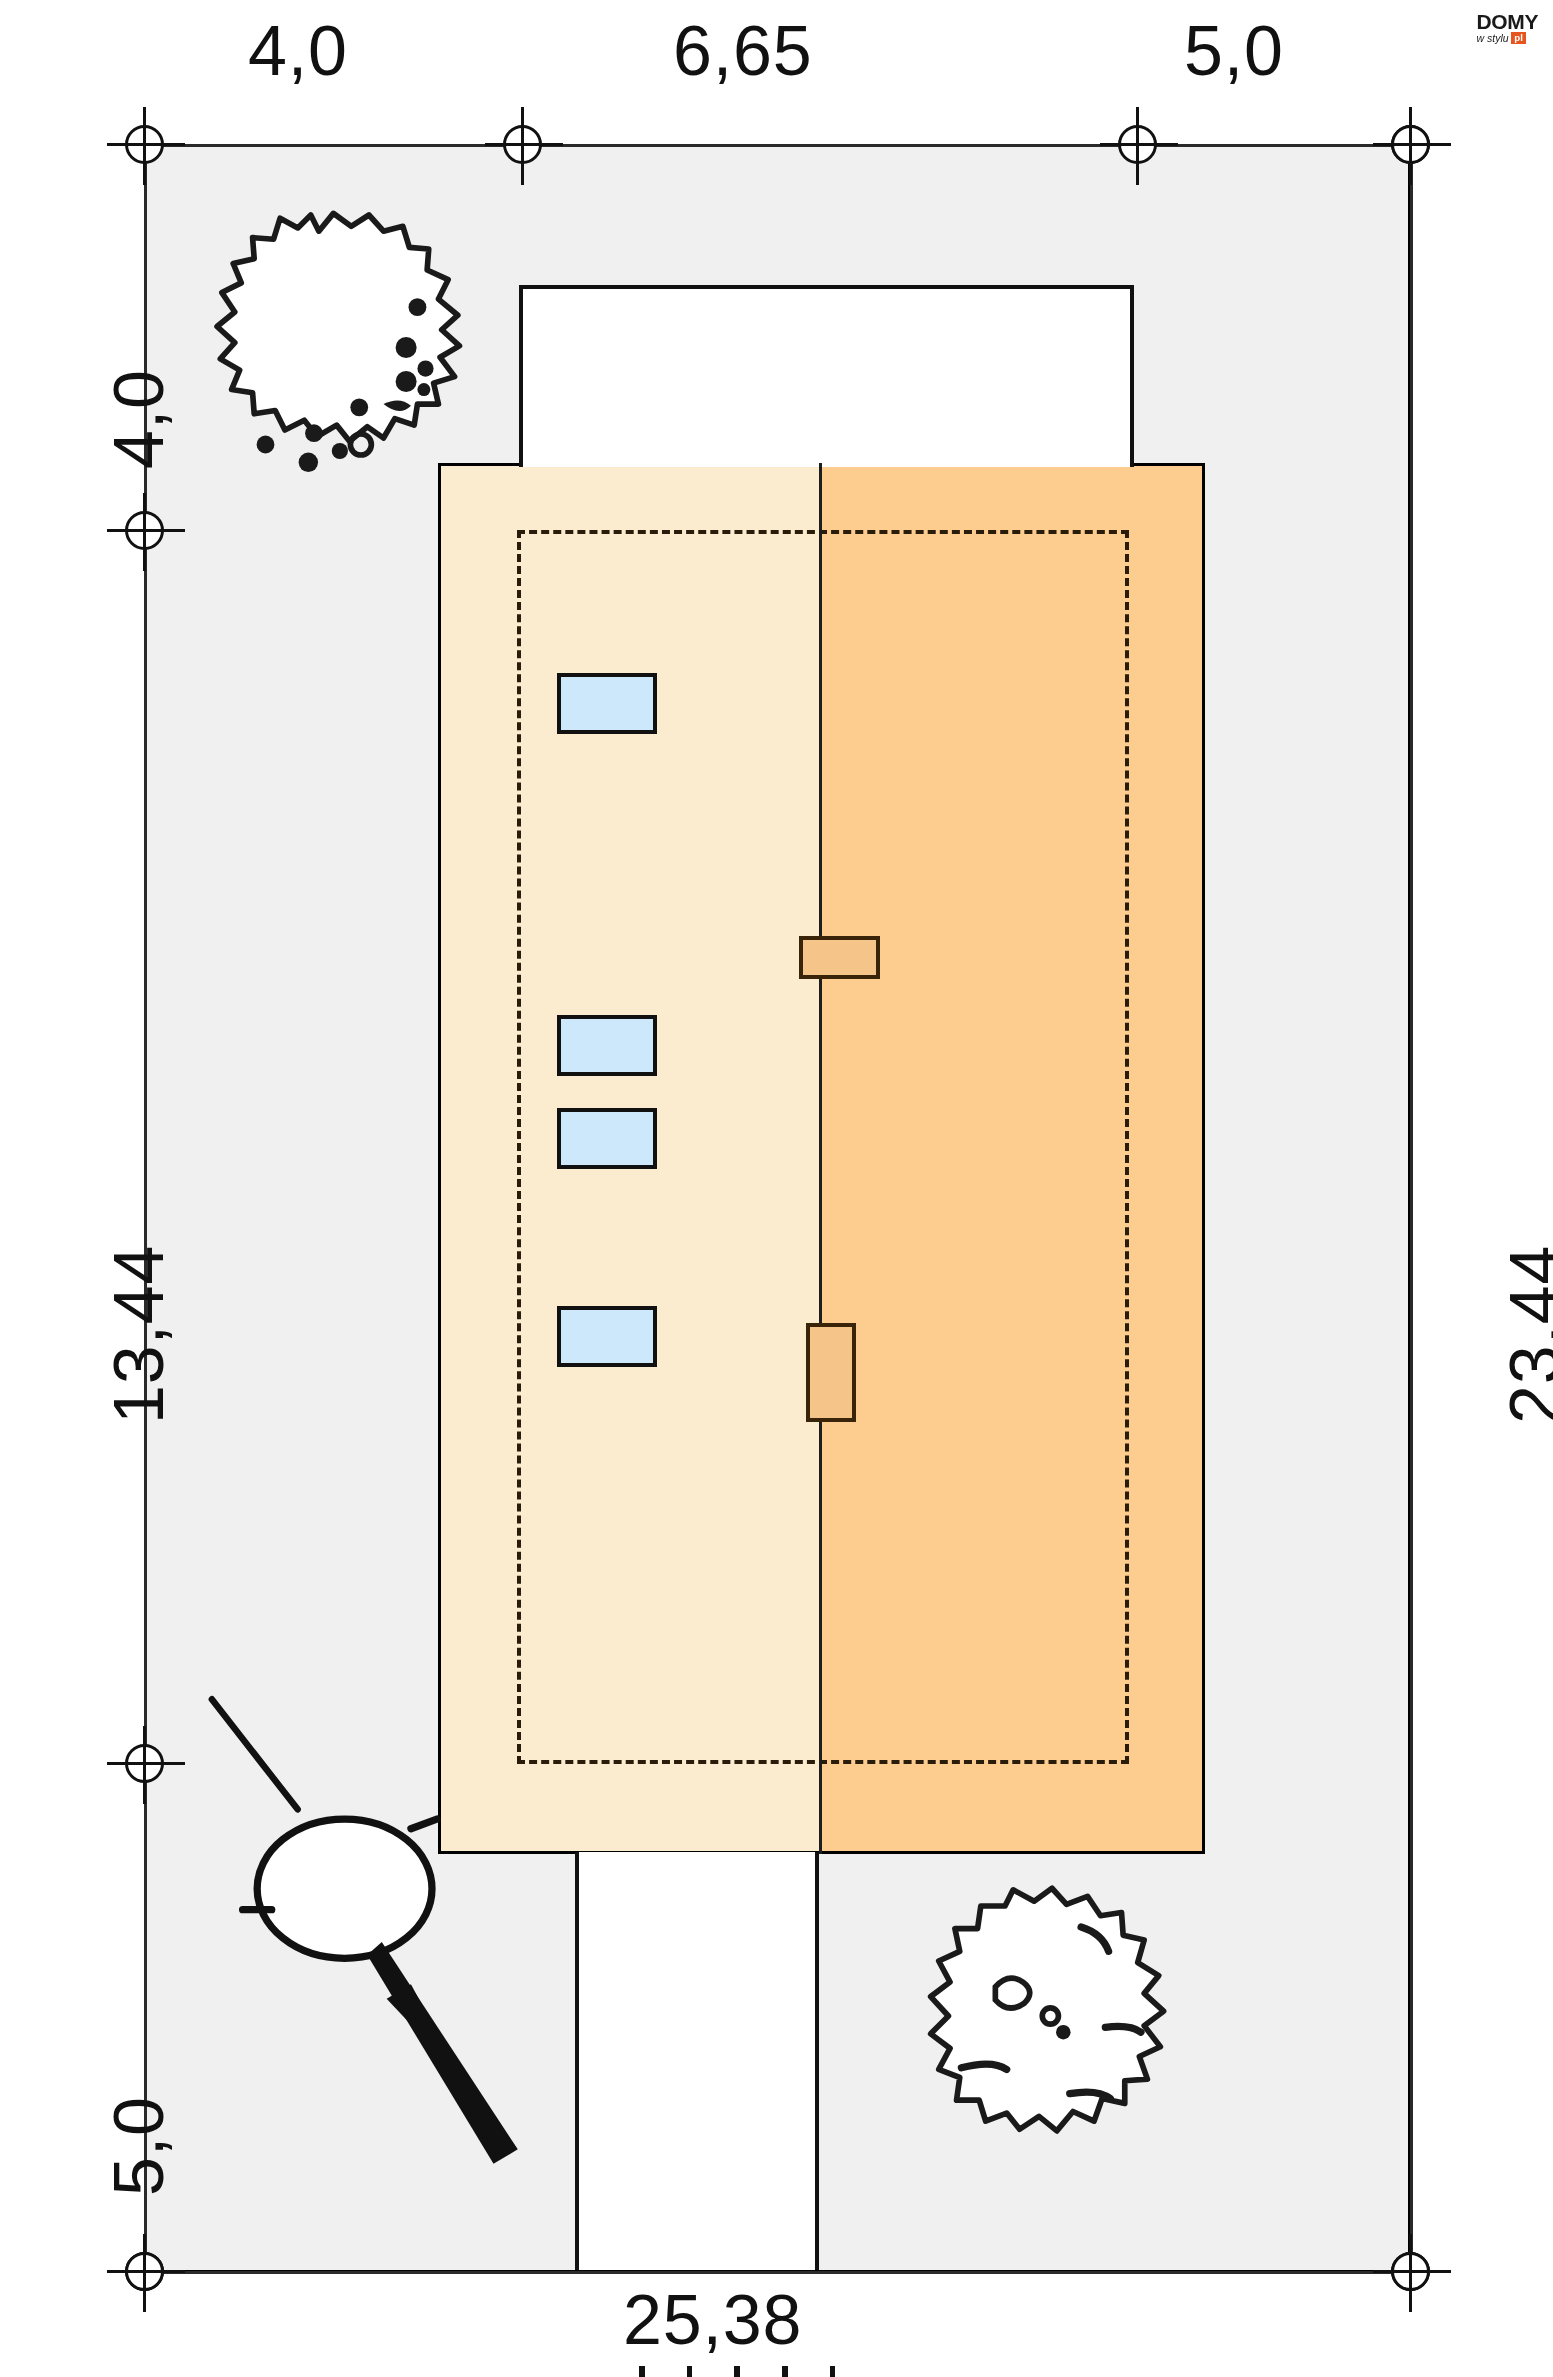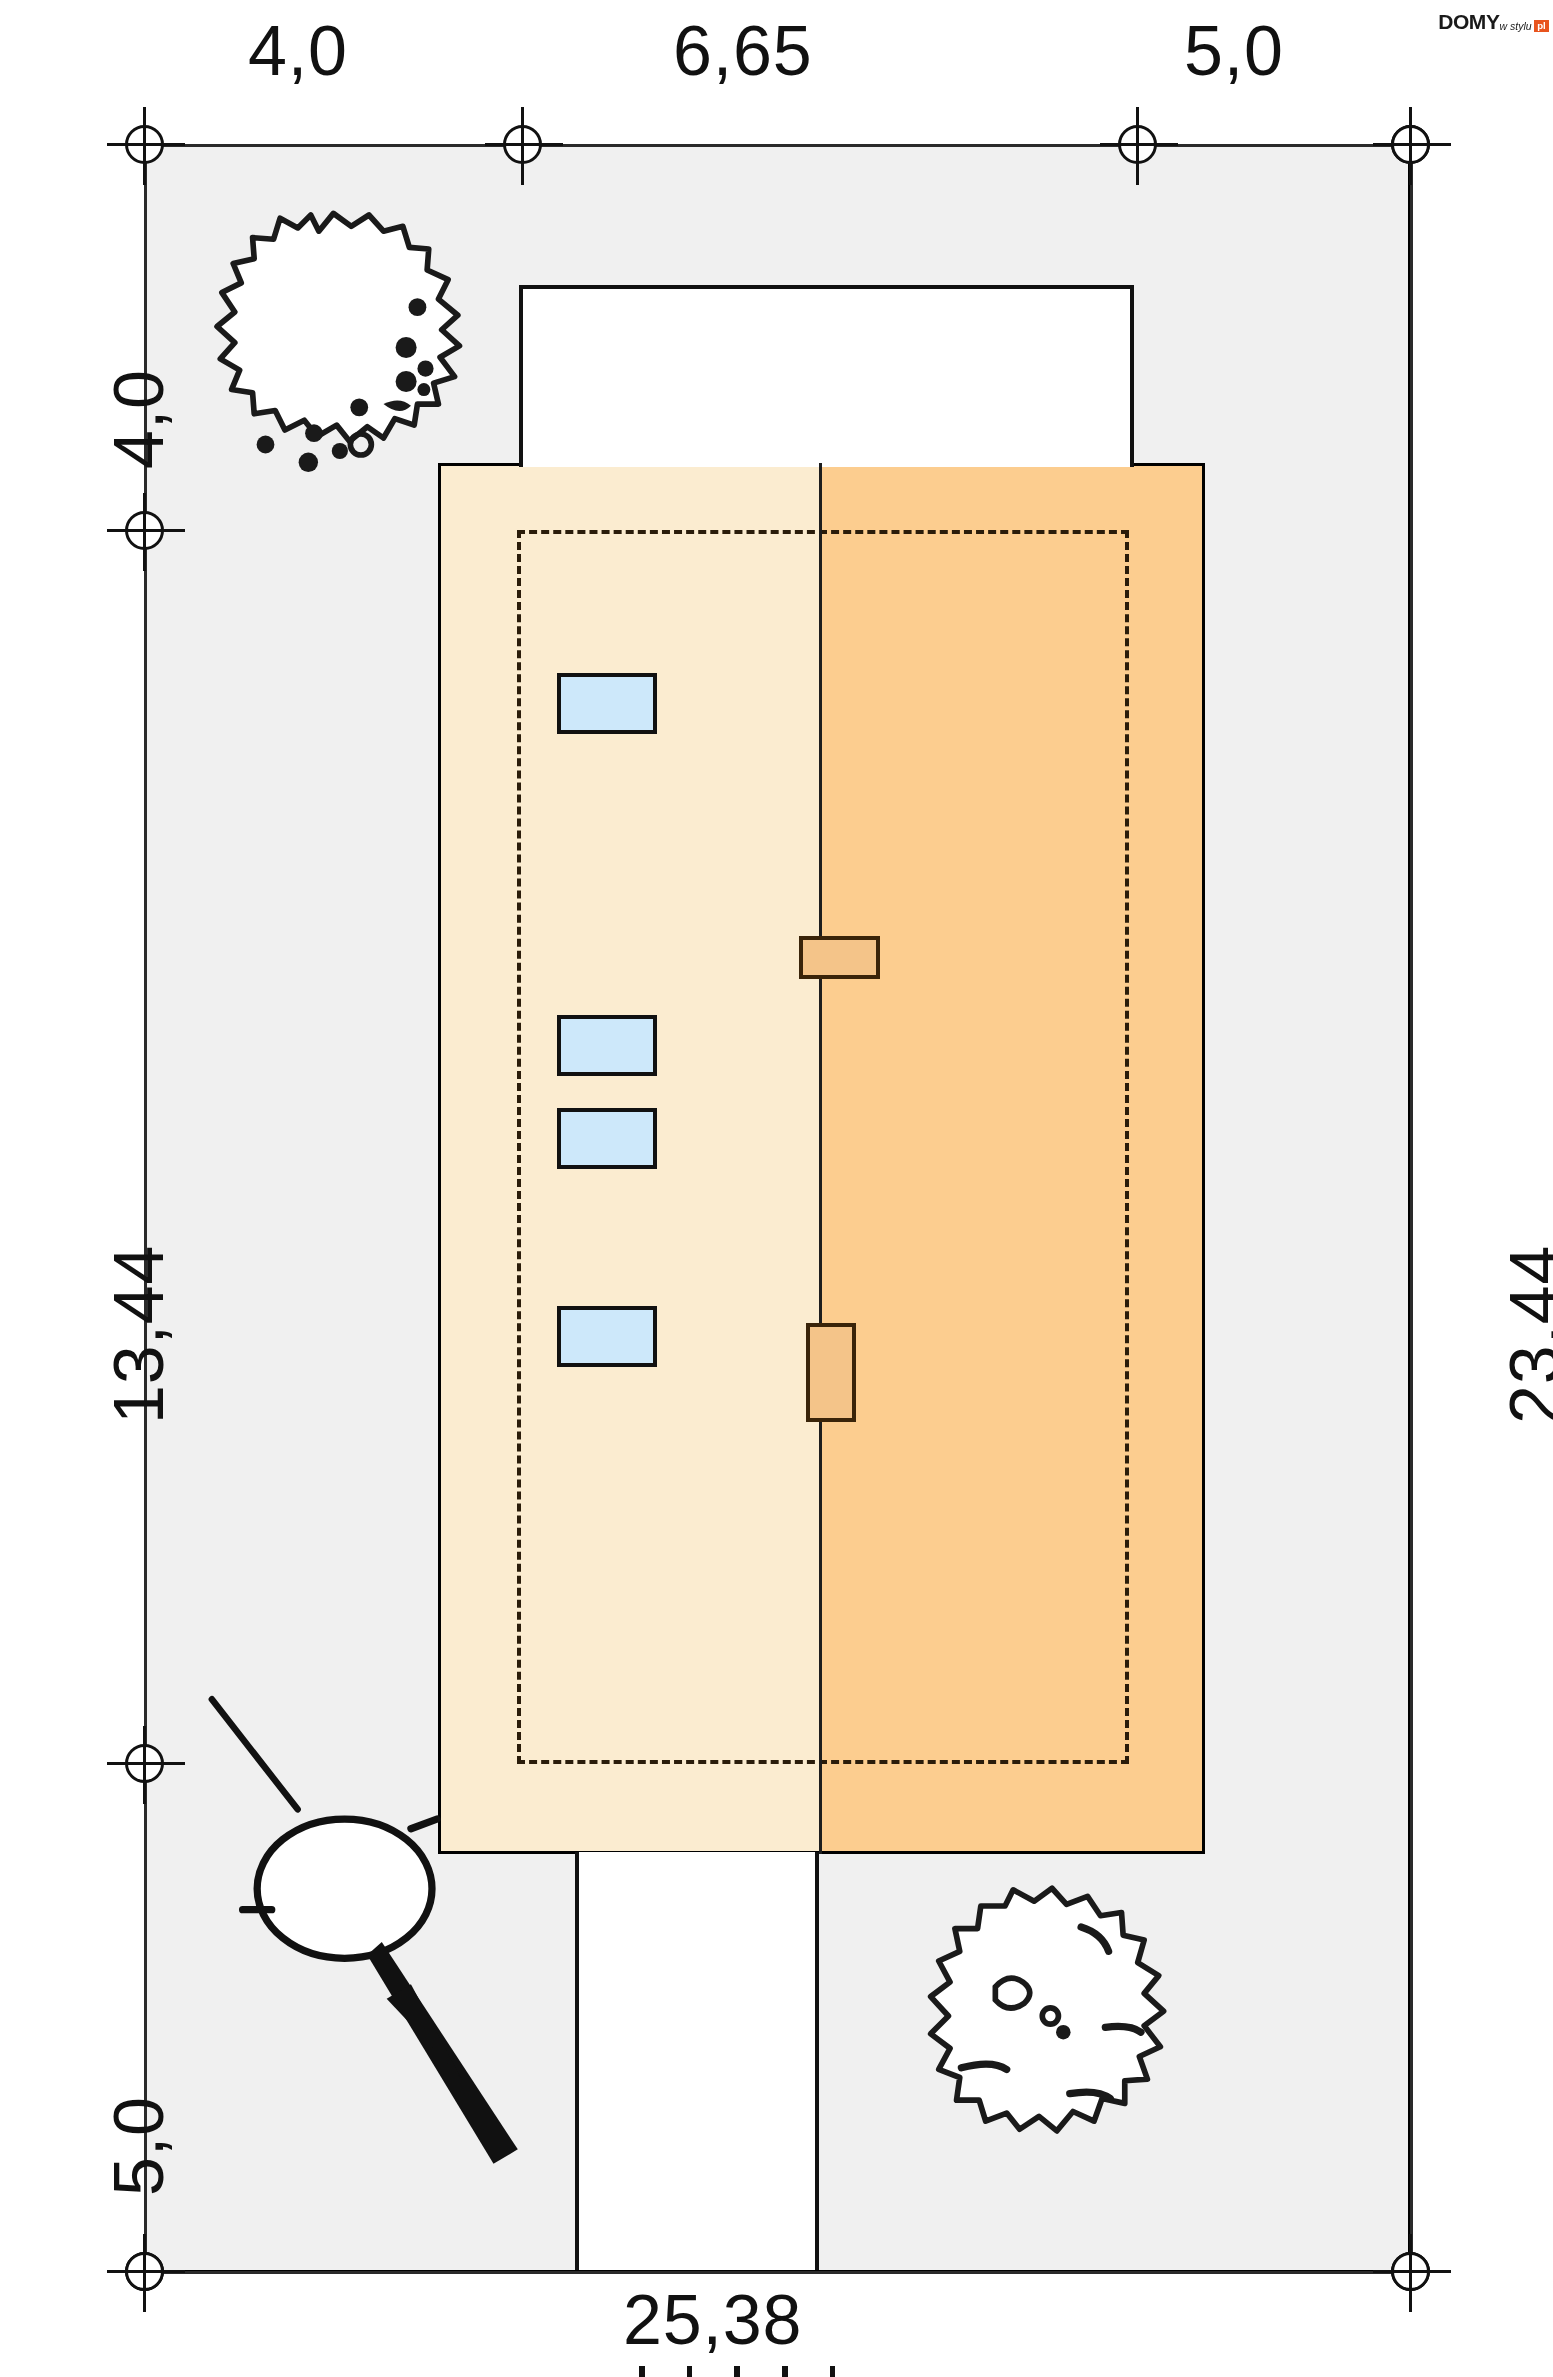--- a/index.html
+++ b/index.html
@@ -13,38 +13,39 @@
     position: relative;
     width: 1553px;
     height: 2377px;
     background: #ffffff;
     overflow: hidden;
   }
 
   
   .logo {
     position: absolute;
-    right: 4px;
+    right: 15px;
     top: 11.3px;
     display: flex;
+    flex-direction: column;
     align-items: flex-start;
     line-height: 1;
     user-select: none;
   }
   .logo-main {
     font-family: "Liberation Sans", sans-serif;
     font-weight: bold;
     font-size: 21px;
     letter-spacing: -0.4px;
     color: #1a1a1a;
   }
   .logo-sub {
     display: flex;
     align-items: center;
-    margin-top: 9px;
+    margin-top: 0;
     gap: 2.4px;
   }
   .logo-sub-text {
     font-family: "Liberation Sans", sans-serif;
     font-size: 10.5px;
     color: #1a1a1a;
     font-style: italic;
   }
   .logo-tld {
     background: #e8541e;

